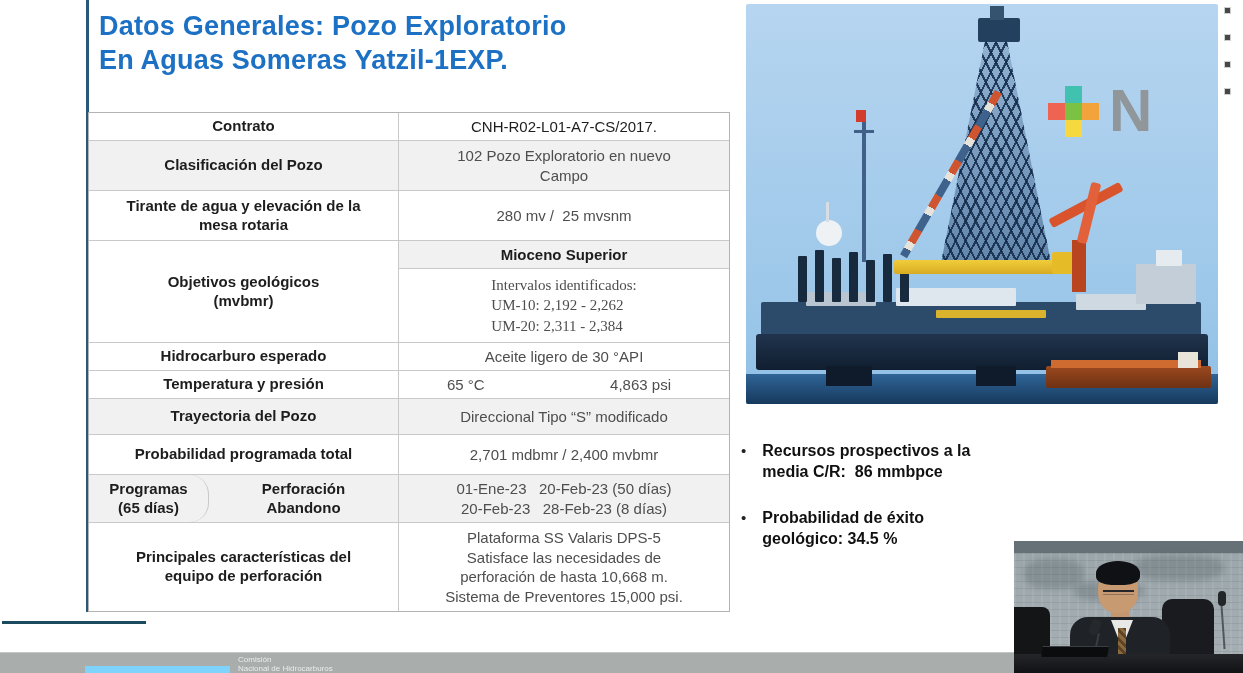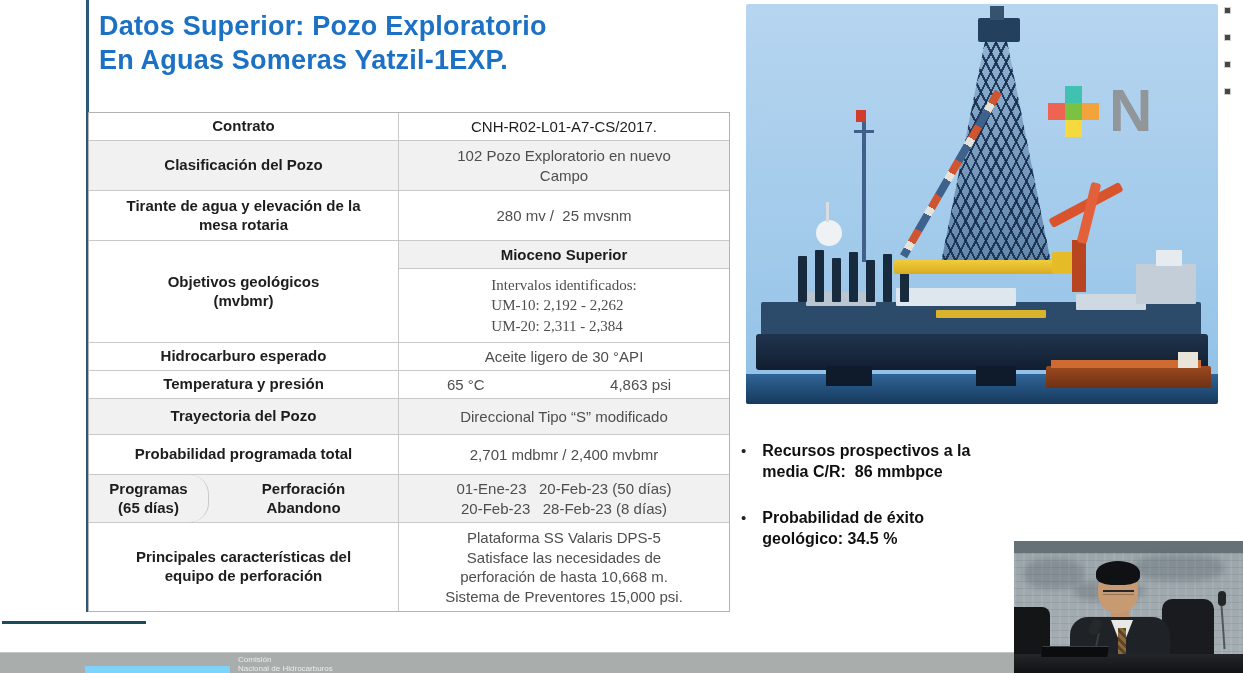--- a/index.html
+++ b/index.html
@@ -136,21 +136,21 @@
   .laptop { left:28px; top:105px; width:66px; height:11px; background:#0b0c0e; transform:skewX(-8deg); border-top:1px solid #3c4044; }
 </style>
 </head>
 <body>
 
 <div id="app">
 
   <div class="abs vrule"></div>
   <div class="abs underline"></div>
 
-  <div class="abs title">Datos Superior: Pozo Exploratorio
+  <div class="abs title">Datos Generales: Pozo Exploratorio
 En Aguas Someras Yatzil-1EXP.</div>
 
   <div class="abs table">
 
     <div class="trow" style="height:28px">
       <div class="cl">Contrato</div>
       <div class="cv bold-val">CNH-R02-L01-A7-CS/2017.</div>
     </div>
 
     <div class="trow shade" style="height:50px">

